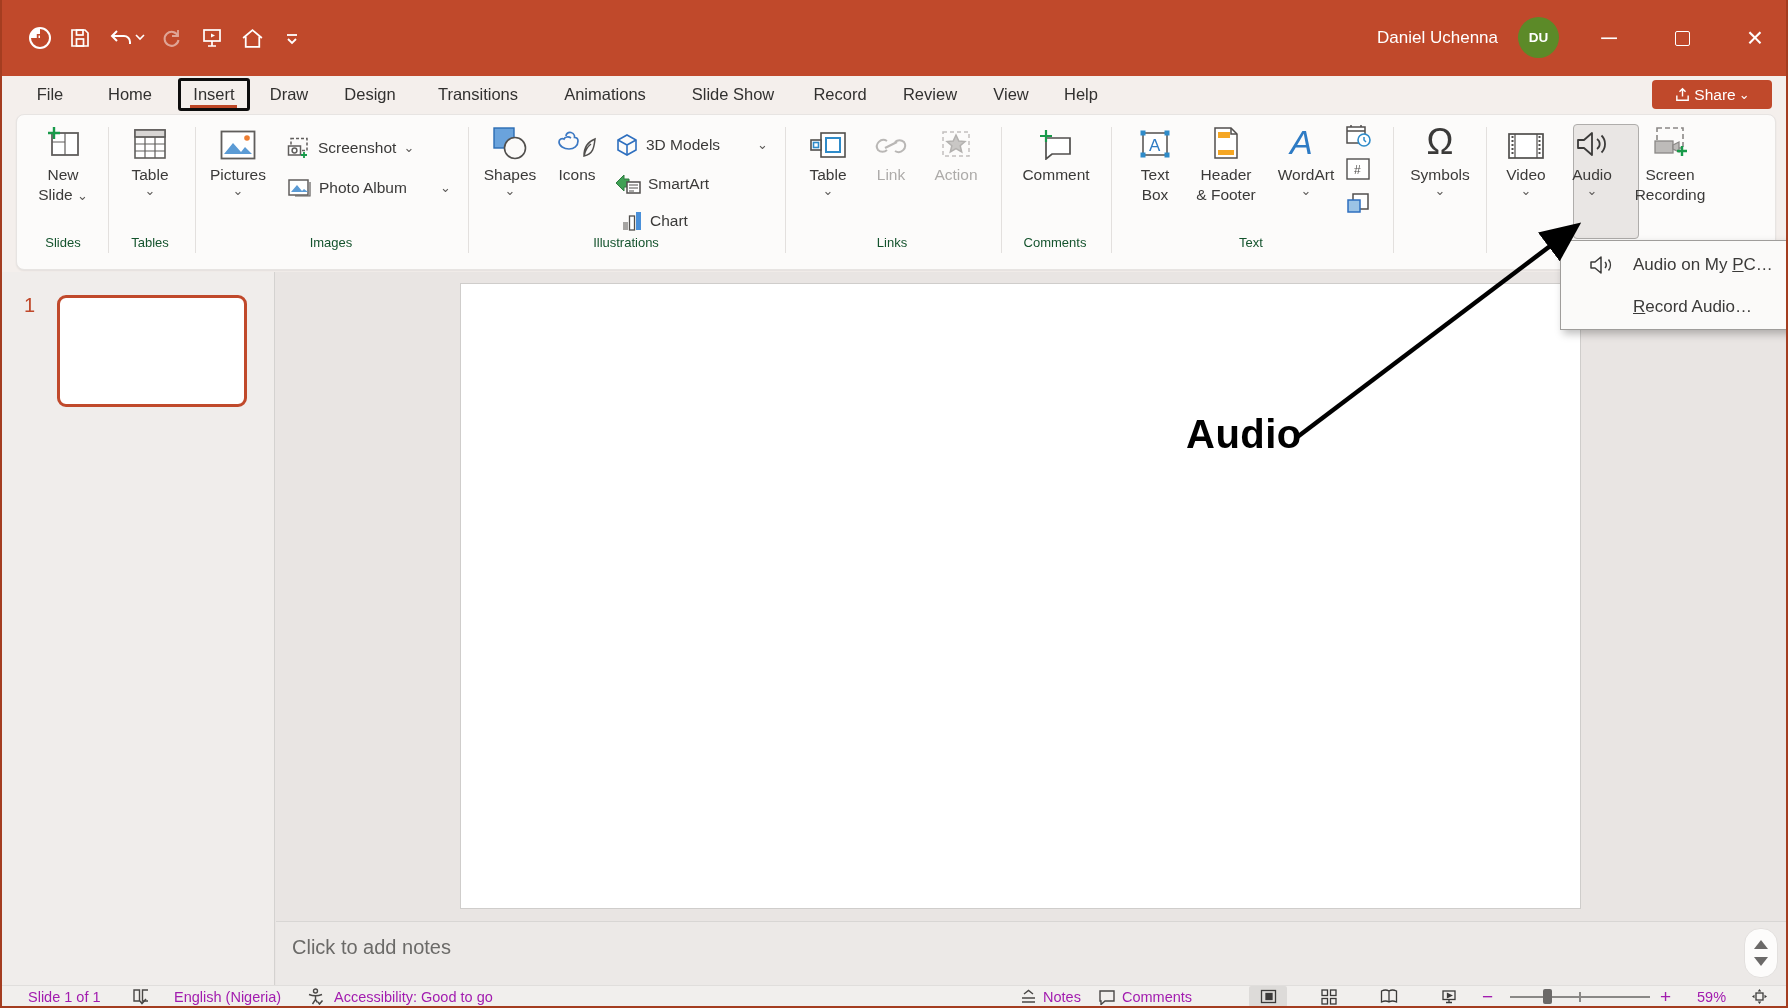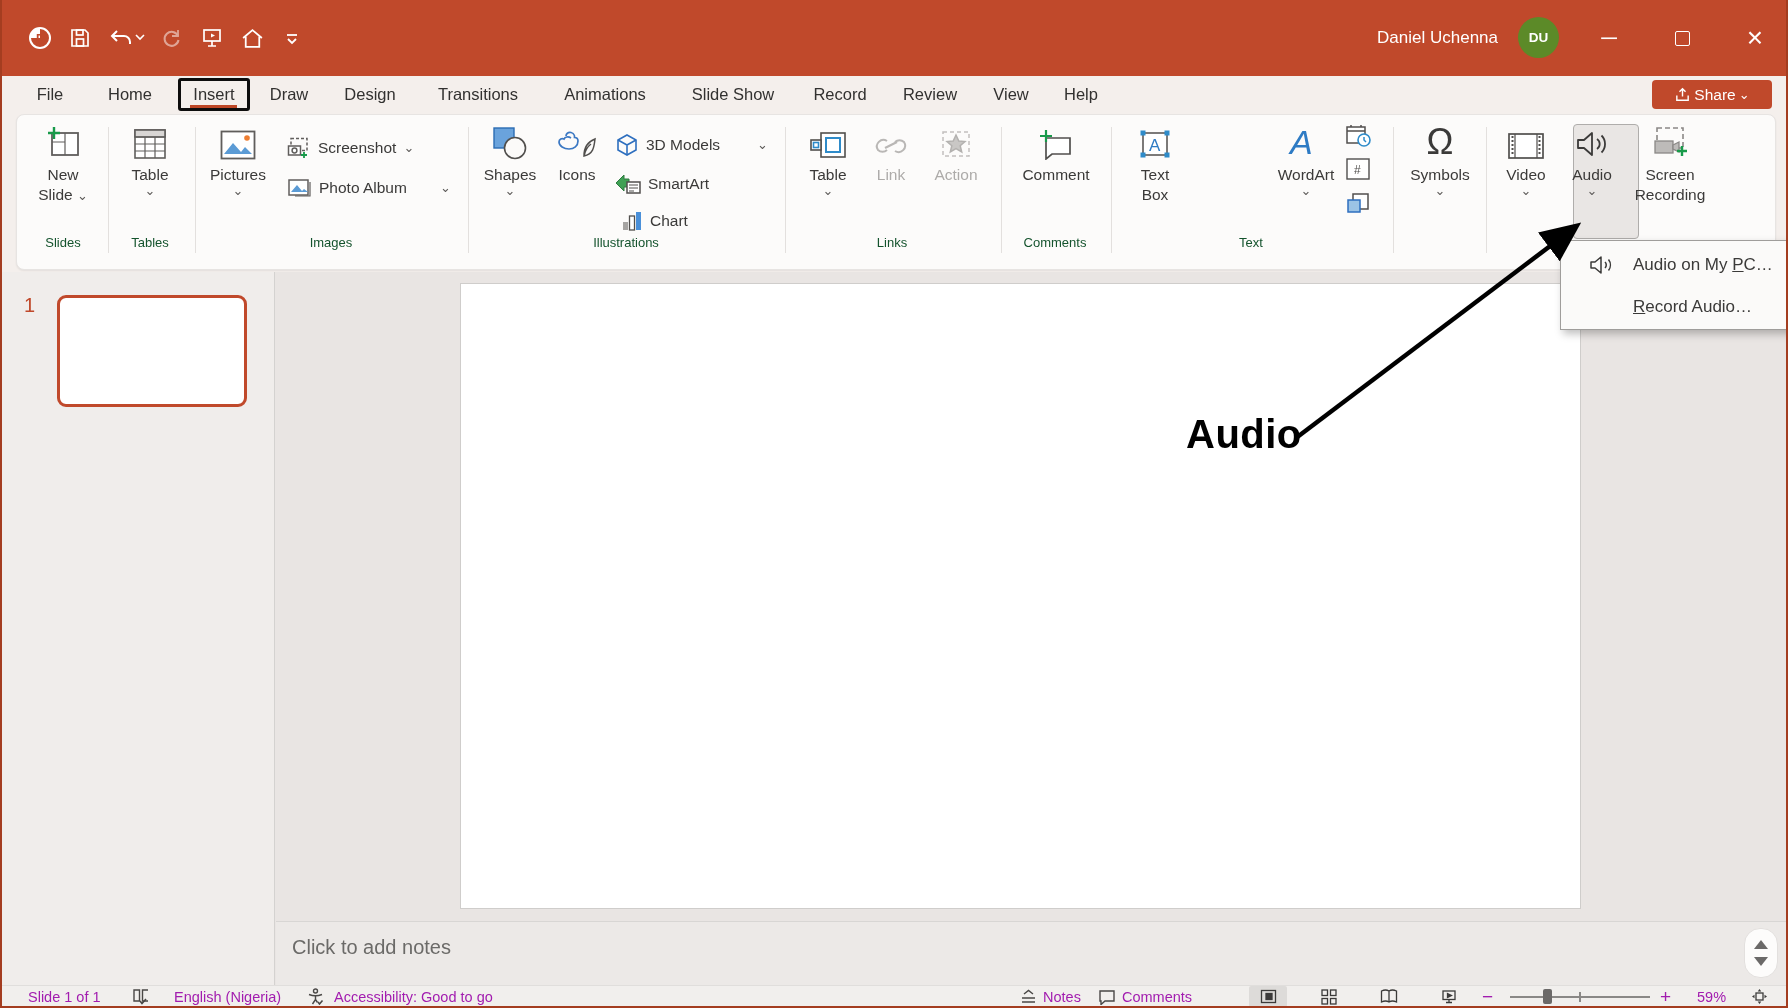--- a/index.html
+++ b/index.html
@@ -341,20 +341,32 @@
                 <rect x="2.5" y="2.5" width="5" height="5"></rect>
                 <rect x="26.5" y="2.5" width="5" height="5"></rect>
                 <rect x="2.5" y="24.5" width="5" height="5"></rect>
                 <rect x="26.5" y="24.5" width="5" height="5"></rect>
               </g>
             </svg>
         </span>
         <span>Text</span>
         <span>Box</span>
       </div>
+      <div class="bb" style="left:1164px;width:90px">
+        <span class="bicon">
+          <svg width="28" height="34" viewBox="0 0 28 34" fill="none" stroke="#514F4D" stroke-width="1.5">
+              <path d="M3 2h16l6 6v24H3z" fill="#fff"></path>
+              <path d="M19 2v6h6"></path>
+              <rect x="6" y="6" width="12" height="6" fill="#F5A623" stroke="none"></rect>
+              <rect x="6" y="24" width="16" height="5" fill="#F5A623" stroke="none"></rect>
+            </svg>
+        </span>
+        <span>Header</span>
+        <span>&amp; Footer</span>
+      </div>
       <div class="bb" style="left:1249px">
         <span class="bicon">
           <svg width="40" height="36" viewBox="0 0 40 36">
               <text x="4" y="30" font-size="34" font-style="italic" fill="#2E7BC4" font-family="Liberation Serif,serif">A</text>
             </svg>
         </span>
         <span>WordArt</span>
         <span class="chev">⌄</span>
       </div>
 

